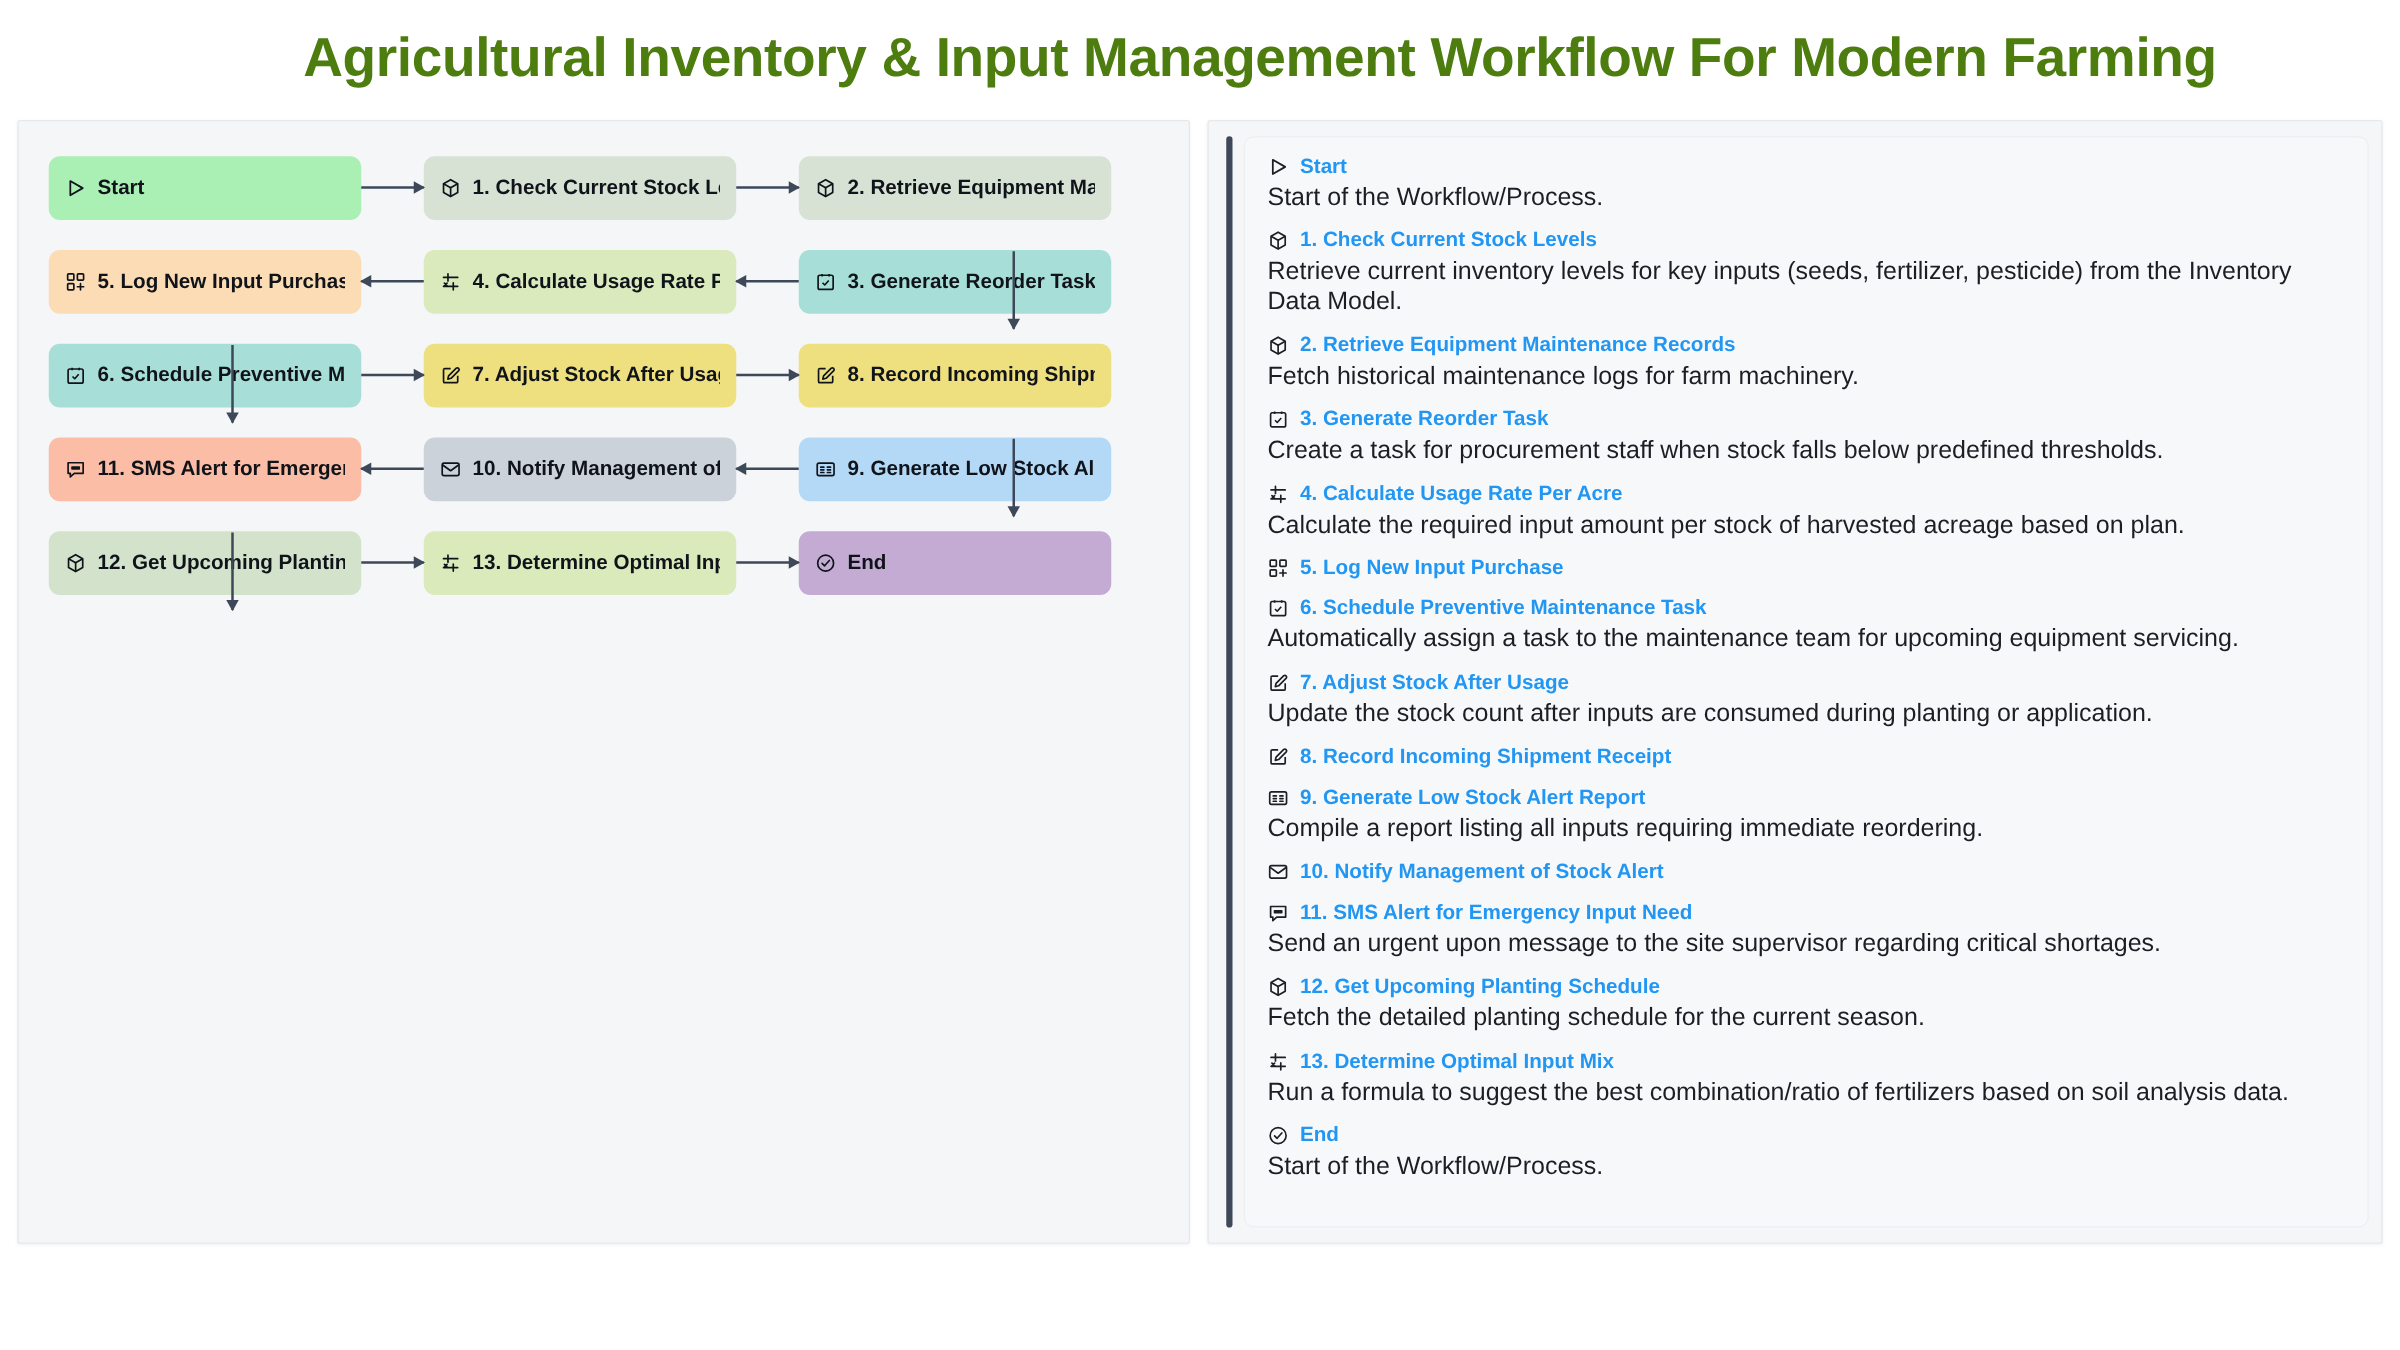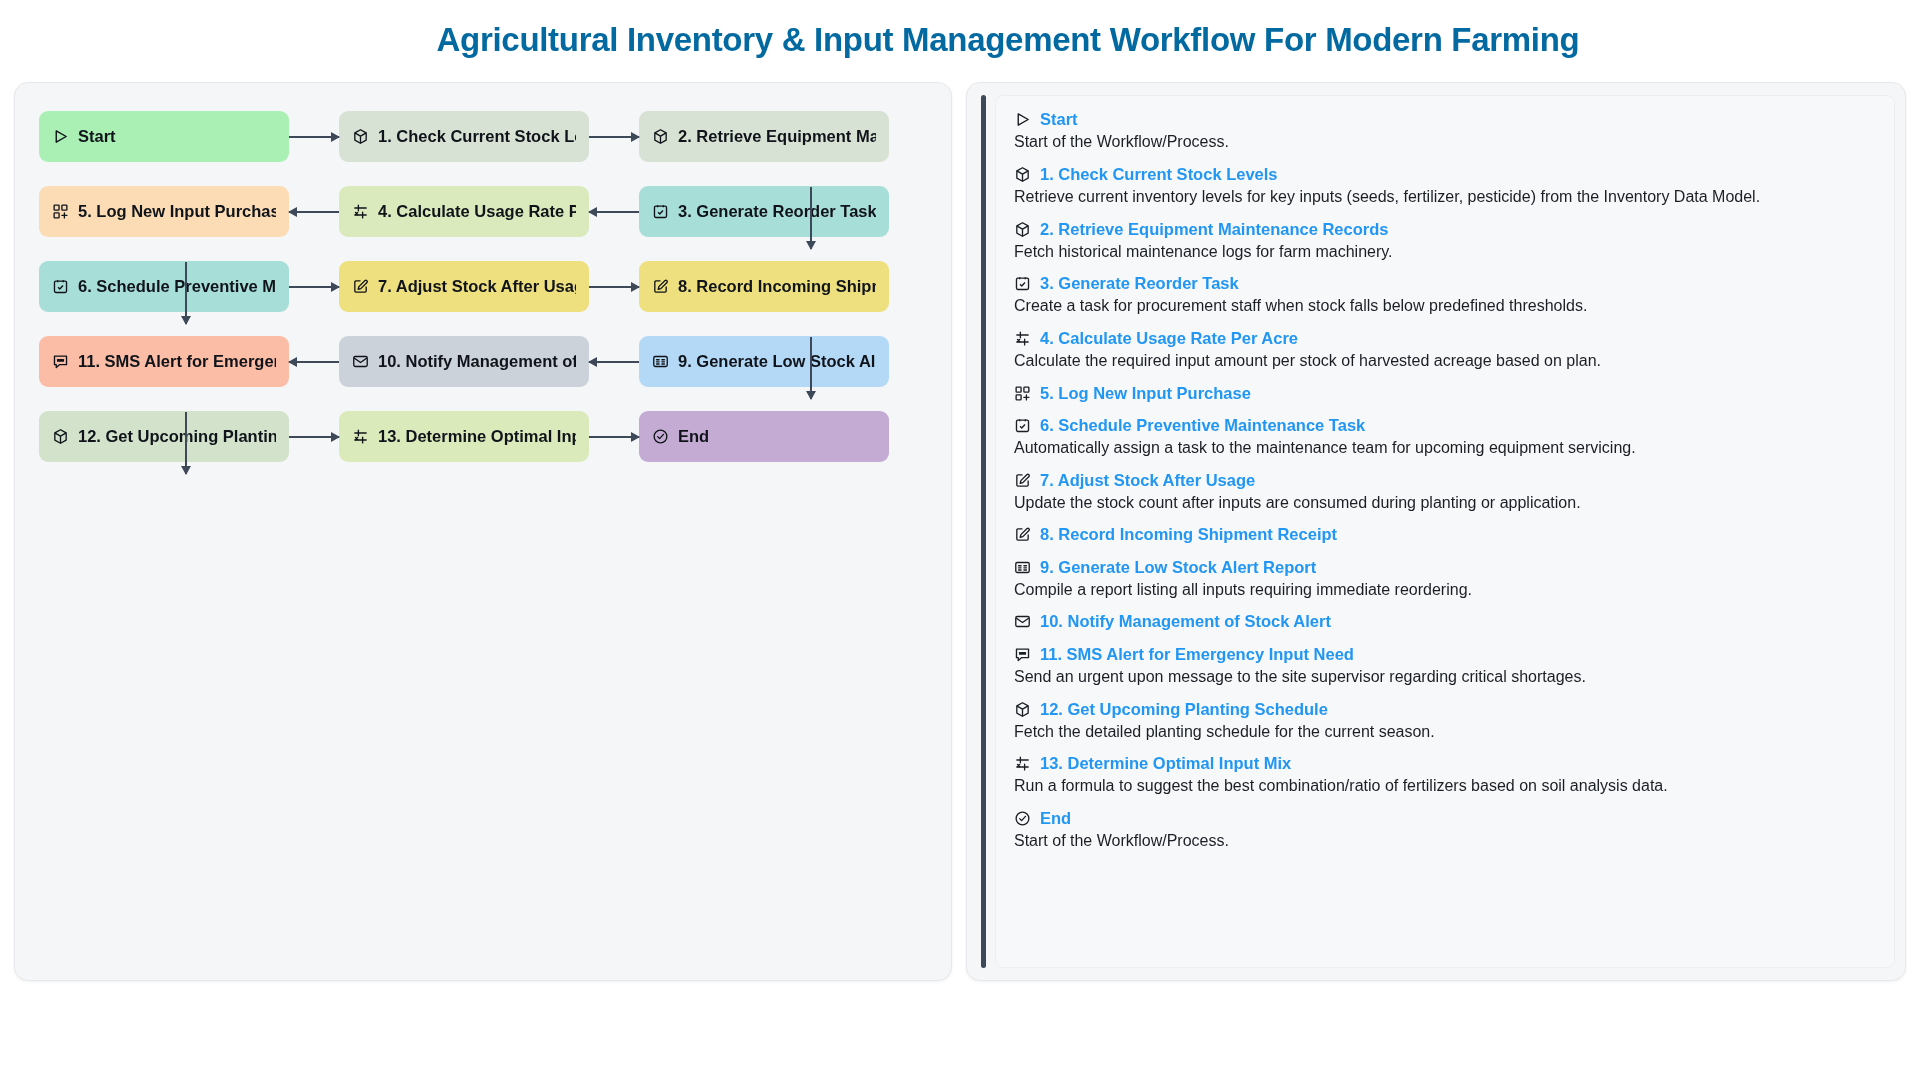--- a/index.html
+++ b/index.html
@@ -7,40 +7,40 @@
     width: 1920px; height: 1080px;
     background: #ffffff;
     font-family: "Liberation Sans", sans-serif;
     overflow: hidden;
   }
   .page { width: 1920px; height: 1080px; position: relative; }
 
   
   .title {
     text-align: center;
-    font-size: 33px;
+    font-size: 44px;
     font-weight: bold;
-    color: #0369a1;
+    color: #4d7c0f;
     letter-spacing: -0.3px;
     line-height: 1.22;
     padding: 20px 84px 0 180px;
   }
 
   
   .body-wrap {
     display: flex;
     gap: 14px;
     padding: 22px 14px 14px 14px;
     height: 935px;
   }
 
   .panel {
     background: #f5f6f8;
     border: 1px solid #e6e8eb;
-    border-radius: 14px;
+    border-radius: 2px;
     box-shadow: 0 1px 3px rgba(16,24,40,.06);
   }
 
   .flow-panel { width: 938px; position: relative; overflow: hidden; }
   .legend-panel {
     flex: 1;
     position: relative;
     overflow: hidden;
     padding: 10px 8px 10px 16px;
   }
@@ -118,21 +118,21 @@
 
   
   .leg-item { margin-bottom: 13.5px; }
   .leg-head {
     display: flex; align-items: center; gap: 9px;
     font-size: 16.5px; font-weight: bold; color: #2196f3;
     line-height: 1.15;
   }
   .leg-head .lico { flex: 0 0 auto; color: #1b1f24; display:flex; align-items:center; }
   .leg-desc {
-    font-size: 16px; color: #1b1f24;
+    font-size: 20px; color: #1b1f24;
     margin-top: 3px; line-height: 1.2;
   }
 </style>
 </head>
 <body>
 
 <div class="page">
 
   <div class="title">Agricultural Inventory &amp; Input Management Workflow For Modern Farming</div>
 

